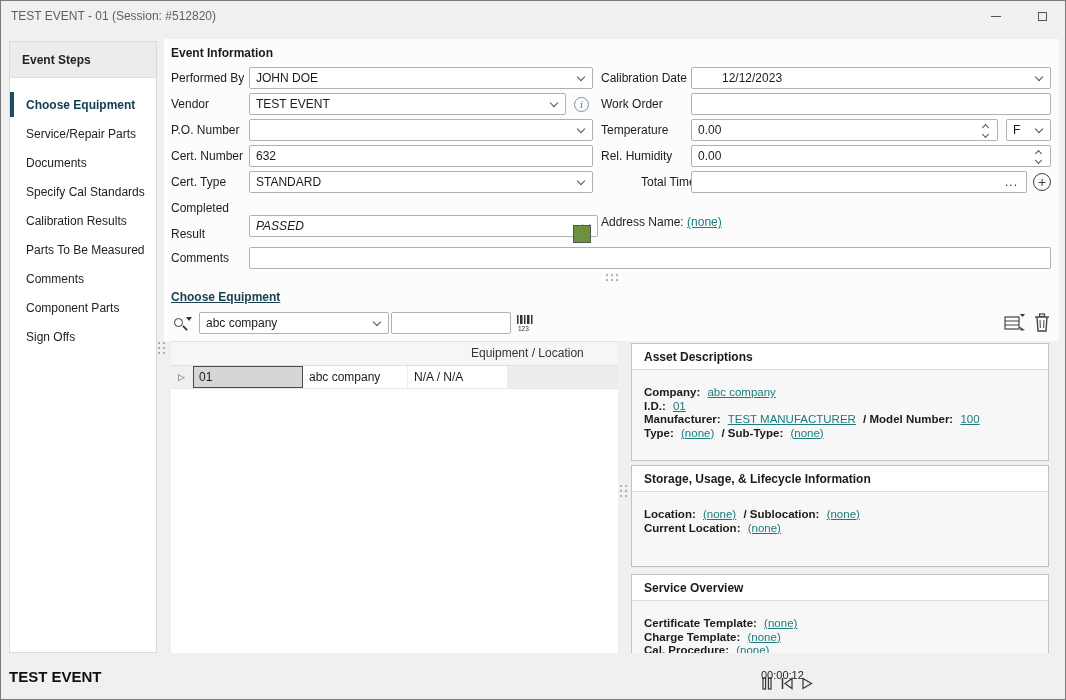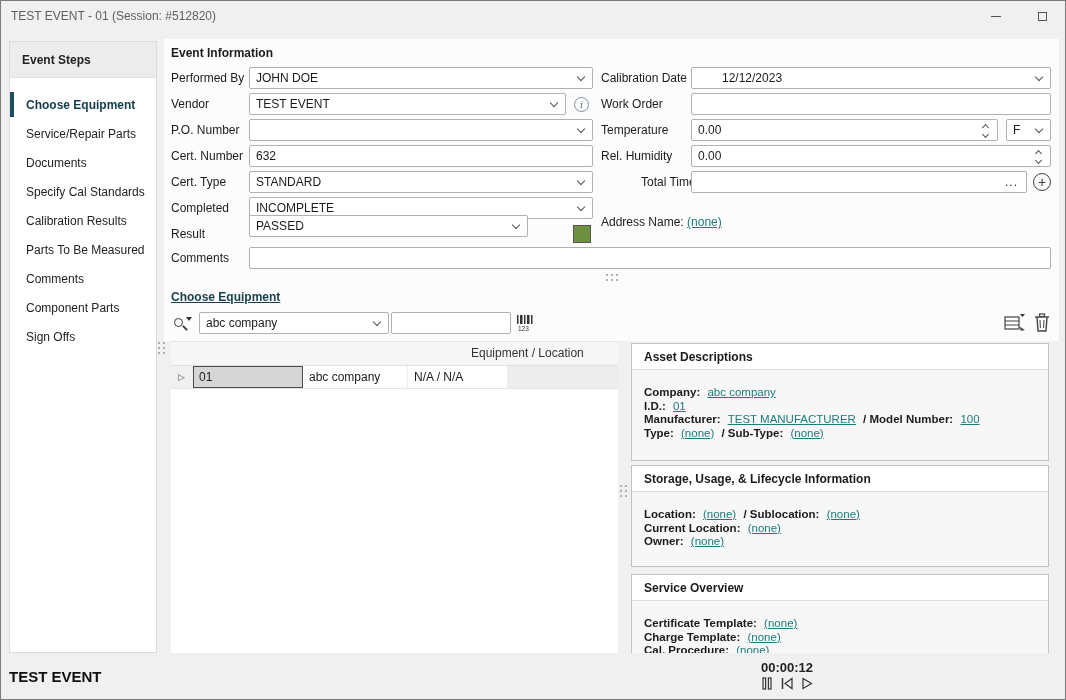--- a/index.html
+++ b/index.html
@@ -78,21 +78,21 @@
   .groupbox { position:absolute; left:630px; width:418px; background:#404040; border:1px solid #c2c2c2; overflow:hidden; }
   .groupbox-title { height:26px; background:#ffffff; border-bottom:1px solid #dcdcdc; display:flex; align-items:center; padding-left:12px; font-weight:bold; font-size:12px; color:#1b1b1b; }
   .groupbox-body { padding:16px 12px 8px 12px; font-size:11.5px; line-height:13.5px; color:#1b1b1b; background:#f7f7f7; height:100%; }
   .box-line { white-space:nowrap; }
   .box-label { font-weight:bold; margin-right:4px; }
   .box-line .link { margin-right:4px; }
 
   
   .footer { position:absolute; left:0; top:652px; width:100%; height:48px; background:#f0f0f0; }
   .footer-title { position:absolute; left:8px; top:15px; font-size:15px; font-weight:bold; color:#101010; }
-  .timer { position:absolute; left:760px; top:7px; font-size:13px; color:#222;font-weight:bold; }
+  .timer { position:absolute; left:760px; top:16px; font-size:11px; color:#222; }
   .media { position:absolute; top:24px; display:flex; align-items:center; gap:7px; left:760px; }
   .media svg { cursor:pointer; }
 </style>
 </head>
 <body>
 
 <div class="window">
 
   <div class="titlebar">
     <span class="titlebar-text">TEST EVENT - 01 (Session: #512820)</span>
@@ -173,27 +173,23 @@
   <div class="lbl" style="left:170px; top:144px;">Cert. Number</div>
   <input class="ctl" style="left: 248px; top: 144px; width: 344px;" value="632">
 
   <div class="lbl" style="left:170px; top:170px;">Cert. Type</div>
   <div class="ctl" style="left:248px; top:170px; width:344px;">
     <span class="val">STANDARD</span>
     <span class="chev"></span>
   </div>
 
   <div class="lbl" style="left:170px; top:196px;">Completed</div>
-  <div class="ctl" style="left:248px; top:196px; width:344px;">
-    <span class="val">INCOMPLETE</span>
-    <span class="chev"></span>
-  </div>
 
   <div class="lbl" style="left:170px; top:222px;">Result</div>
-  <div class="ctl" style="left:248px; top:214px; width:279px;">
+  <div class="ctl" style="left:248px; top:214px; width:349px;font-style:italic;">
     <span class="val">PASSED</span>
     <span class="chev"></span>
   </div>
   <div class="swatch" style="left: 572px; top: 224px; background: rgb(109, 145, 64);"></div>
 
   <div class="lbl" style="left:170px; top:246px;">Comments</div>
   <input class="ctl" style="left: 248px; top: 246px; width: 802px;" value="">
 
   <div class="lbl" style="left:600px; top:66px;">Calibration Date</div>
   <div class="ctl" style="left:690px; top:66px; width:360px;padding-left:30px;">
@@ -340,24 +336,20 @@
       <div class="box-line">
         <span class="box-label">Location:</span>
         <a class="link">(none)</a>
         <span class="box-label">/ Sublocation:</span>
         <a class="link">(none)</a>
       </div>
       <div class="box-line">
         <span class="box-label">Current Location:</span>
         <a class="link">(none)</a>
       </div>
-      <div class="box-line">
-        <span class="box-label">Owner:</span>
-        <a class="link">(none)</a>
-      </div>
     </div>
   </div>
 
   <div class="groupbox" style="top:573px; height:80px;">
     <div class="groupbox-title">Service Overview</div>
     <div class="groupbox-body">
       <div class="box-line">
         <span class="box-label">Certificate Template:</span>
         <a class="link">(none)</a>
       </div>

